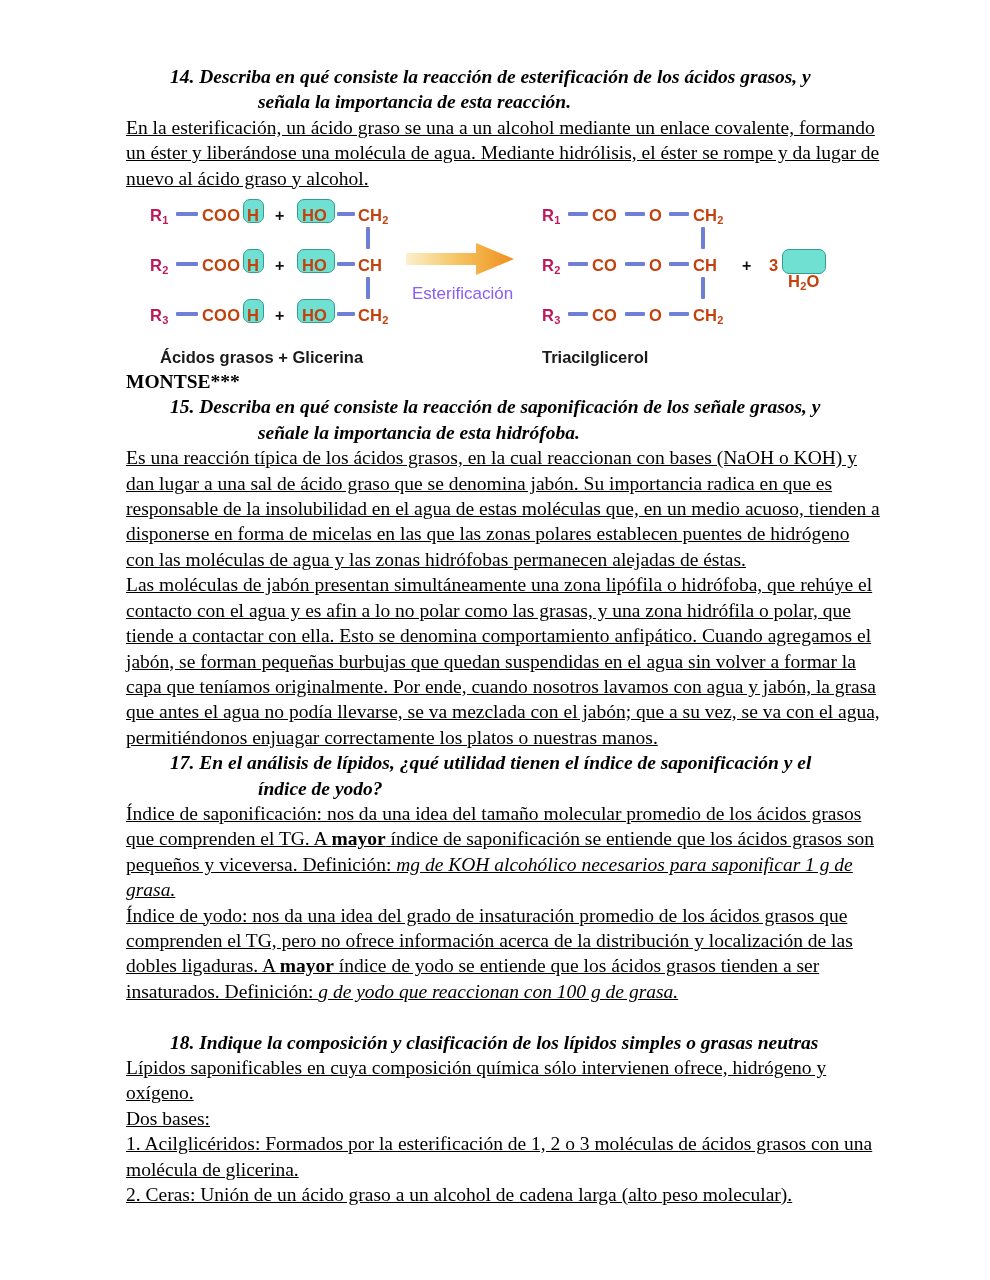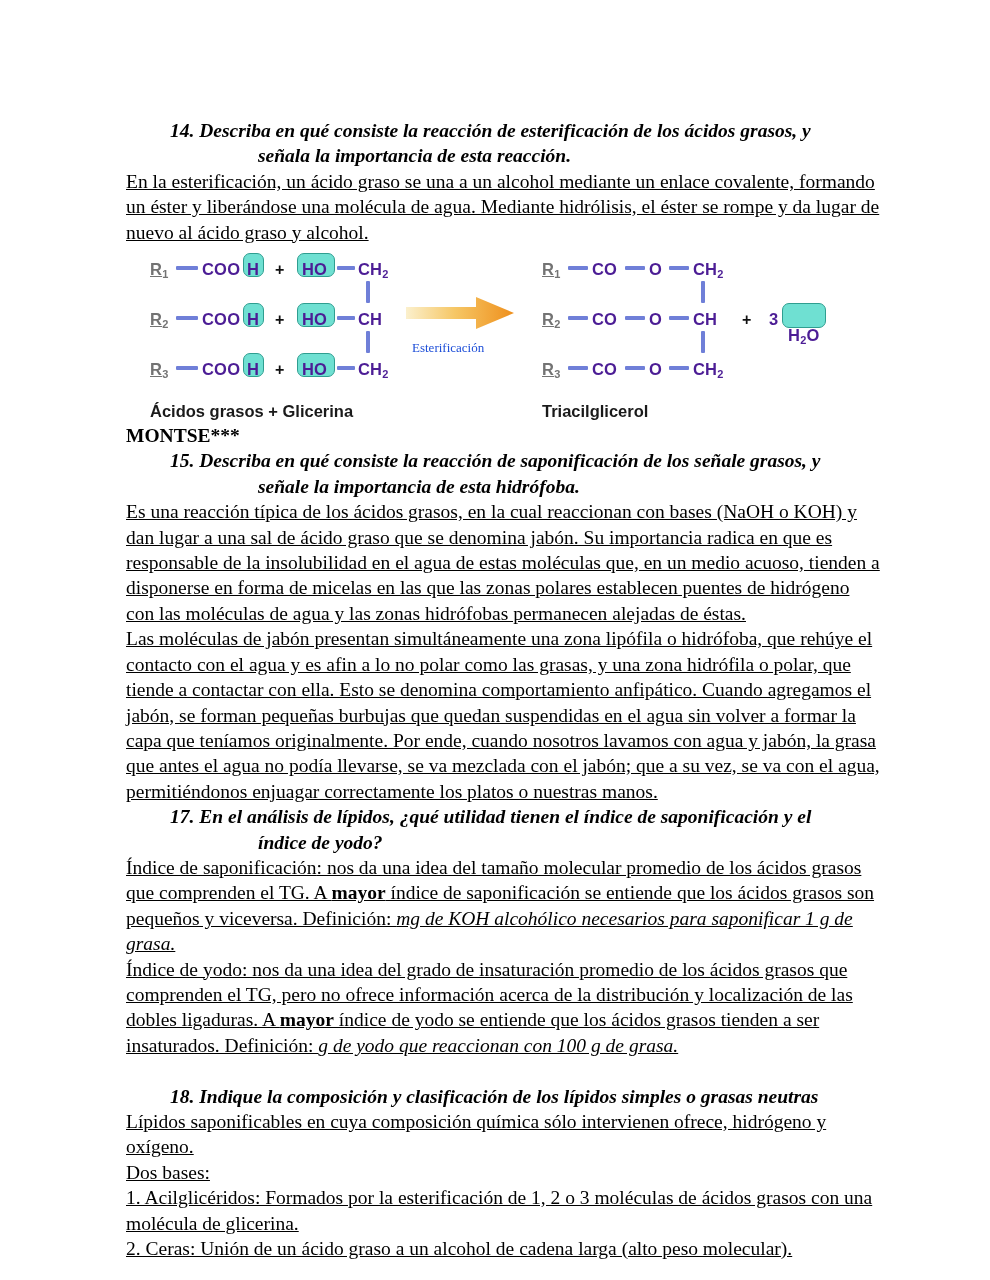--- a/index.html
+++ b/index.html
@@ -12,21 +12,21 @@
     height: 1280px;
     font-family: "Liberation Serif", "DejaVu Serif", serif;
     color: #000000;
     overflow: hidden;
   }
   .page {
     position: relative;
     width: 990px;
     height: 984px;
     box-sizing: border-box;
-    padding: 118px 108px 0 126px;
+    padding: 64px 108px 0 126px;
   }
   .doc-body {
     font-size: 19.5px;
     line-height: 25.4px;
     text-align: left;
   }
   p { margin: 0; }
 
   .q-heading {
     font-weight: bold;
@@ -57,25 +57,25 @@
     position: relative;
     width: 600px;
     height: 170px;
     margin: 6px 0 2px 18px;
     font-family: "Liberation Sans", "DejaVu Sans", sans-serif;
   }
   .chem {
     position: absolute;
     font-weight: bold;
     font-size: 16.5px;
-    color: #4c1d95;
+    color: #c2410c;
     white-space: nowrap;
     letter-spacing: .2px;
   }
-  .chem.rlab { color: #737373; text-decoration: underline; }
+  .chem.rlab { color: #be185d; }
   .chem sub { font-size: 11px; vertical-align: baseline; position: relative; top: 3px; }
   .bond {
     position: absolute;
     background: #6f7fd8;
     height: 4px;
     border-radius: 1px;
   }
   .bond.v {
     width: 4px;
     height: 22px;
@@ -90,23 +90,23 @@
   }
   .plus {
     position: absolute;
     font-weight: bold;
     font-size: 16px;
     color: #111;
   }
   .arrow-wrap { position: absolute; }
   .arrow-label {
     position: absolute;
-    font-size: 13px;
-    color: #1d4ed8;
-    font-family: Liberation Serif, serif;
+    font-size: 17px;
+    color: #8b5cf6;
+    font-family: Liberation Sans, sans-serif;
     white-space: nowrap;
   }
   .fig-caption {
     position: absolute;
     font-family: "Liberation Sans", "DejaVu Sans", sans-serif;
     font-weight: bold;
     font-size: 16.5px;
     color: #1a1a1a;
     white-space: nowrap;
   }
@@ -203,21 +203,21 @@
       <span class="bond v" style="left:557px; top:80px;"></span>
 
       <span class="chem rlab" style="left:398px; top:106px;">R<sub>3</sub></span>
       <span class="bond" style="left:424px; top:115px; width:20px;"></span>
       <span class="chem" style="left:448px; top:106px;">CO</span>
       <span class="bond" style="left:481px; top:115px; width:20px;"></span>
       <span class="chem" style="left:505px; top:106px;">O</span>
       <span class="bond" style="left:525px; top:115px; width:20px;"></span>
       <span class="chem" style="left:549px; top:106px;"><span>CH</span><sub>2</sub></span>
 
-      <span class="fig-caption" style="left:6px; top:148px;">Ácidos grasos  +  Glicerina</span>
+      <span class="fig-caption" style="left:16px; top:148px;">Ácidos grasos  +  Glicerina</span>
       <span class="fig-caption" style="left:398px; top:148px;">Triacilglicerol</span>
     </div>
 
     <p class="section-tag">MONTSE***</p>
 
     <p class="q-heading">
       <span>15.</span>
       <span>Describa en qué consiste la reacción de saponificación de los señale grasos, y</span>
       <span class="cont">señale la importancia de esta hidrófoba.</span>
     </p>

